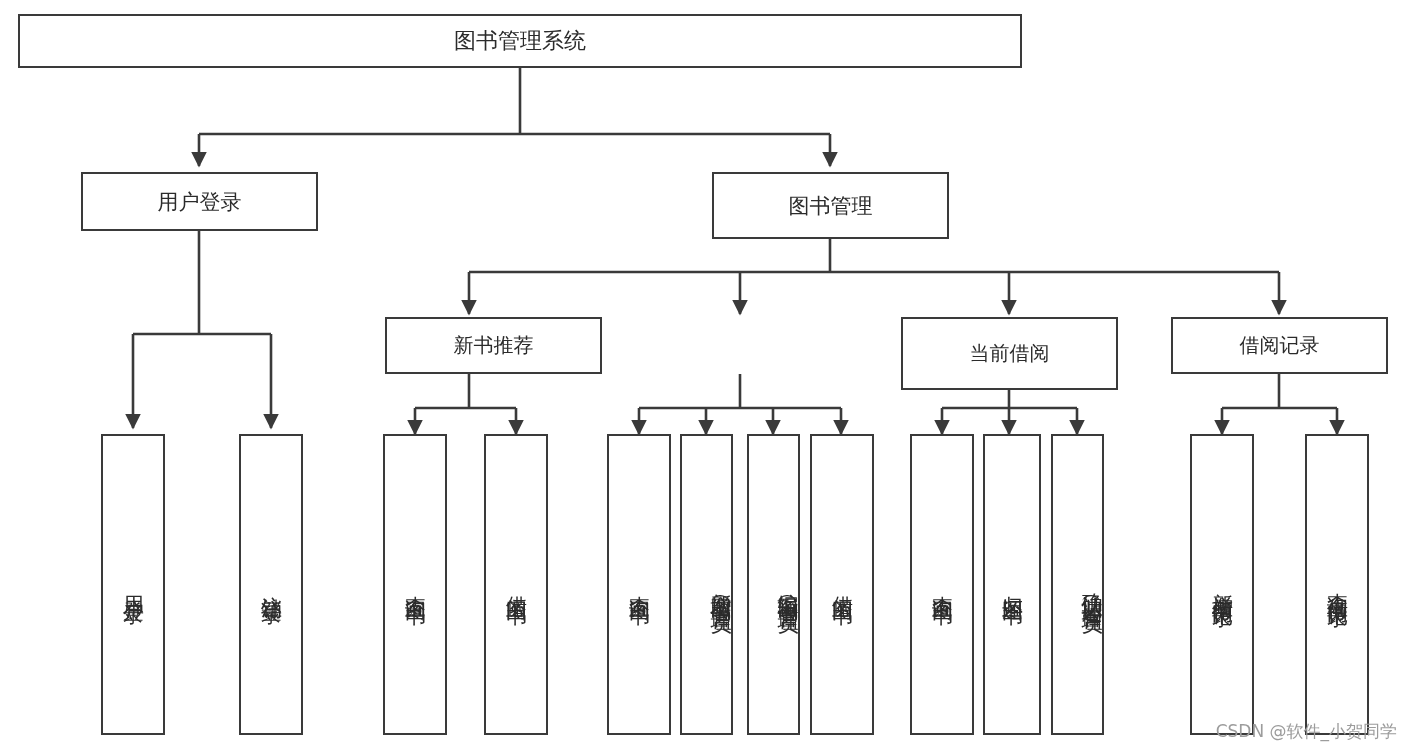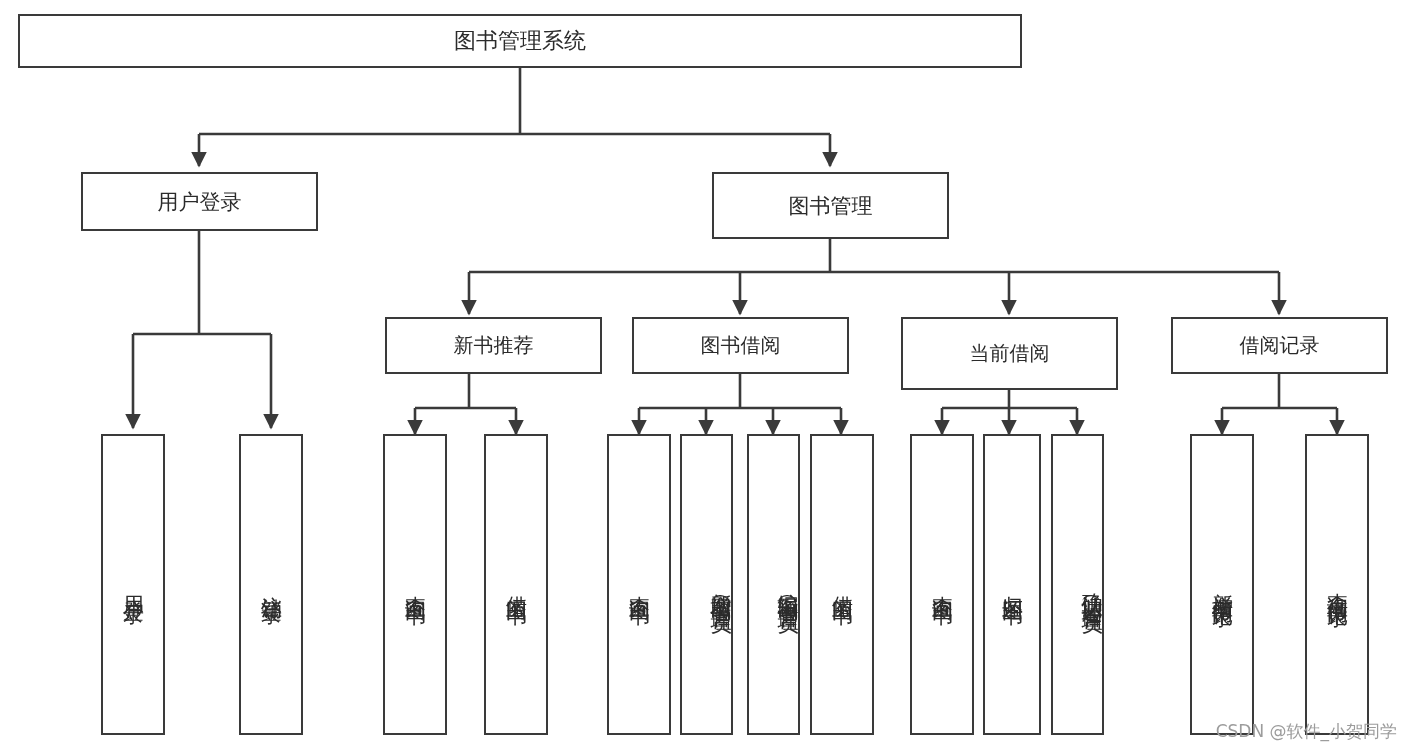--- a/index.html
+++ b/index.html
@@ -138,23 +138,20 @@
   <div class="node lvl2" style="left:81px; top:172px; width:237px; height:59px;">
     <span class="label">用户登录</span>
   </div>
   <div class="node lvl2" style="left:712px; top:172px; width:237px; height:67px;">
     <span class="label">图书管理</span>
   </div>
 
   <div class="node lvl3" style="left:361px; top:317px; width:217px; height:57px;margin-left:24px;">
     <span class="label">新书推荐</span>
   </div>
-  <div class="node lvl3" style="left:632px; top:317px; width:217px; height:57px;">
-    <span class="label">图书借阅</span>
-  </div>
   <div class="node lvl3" style="left:901px; top:317px; width:217px; height:73px;">
     <span class="label">当前借阅</span>
   </div>
   <div class="node lvl3" style="left:1171px; top:317px; width:217px; height:57px;">
     <span class="label">借阅记录</span>
   </div>
 
   <div class="node leaf mid" style="left:101px; top:434px; width:64px; height:301px;">
     <span class="label">用户登录</span>
   </div>

